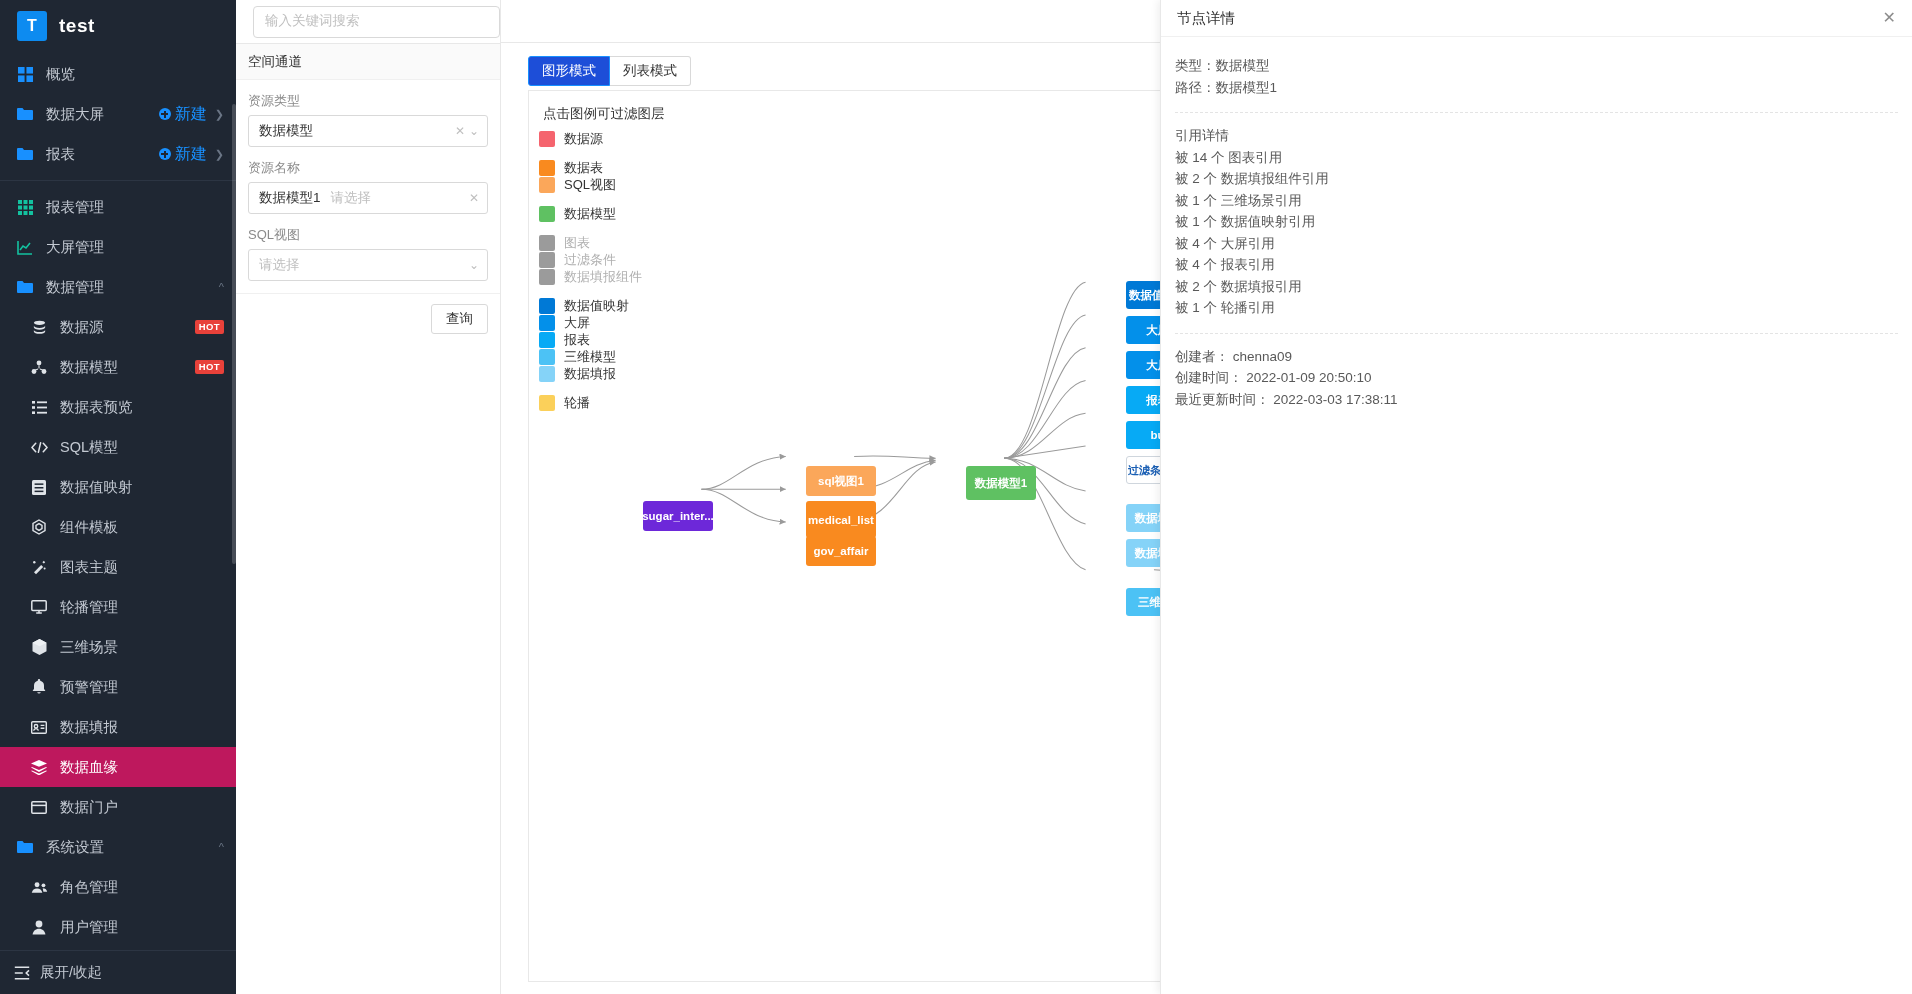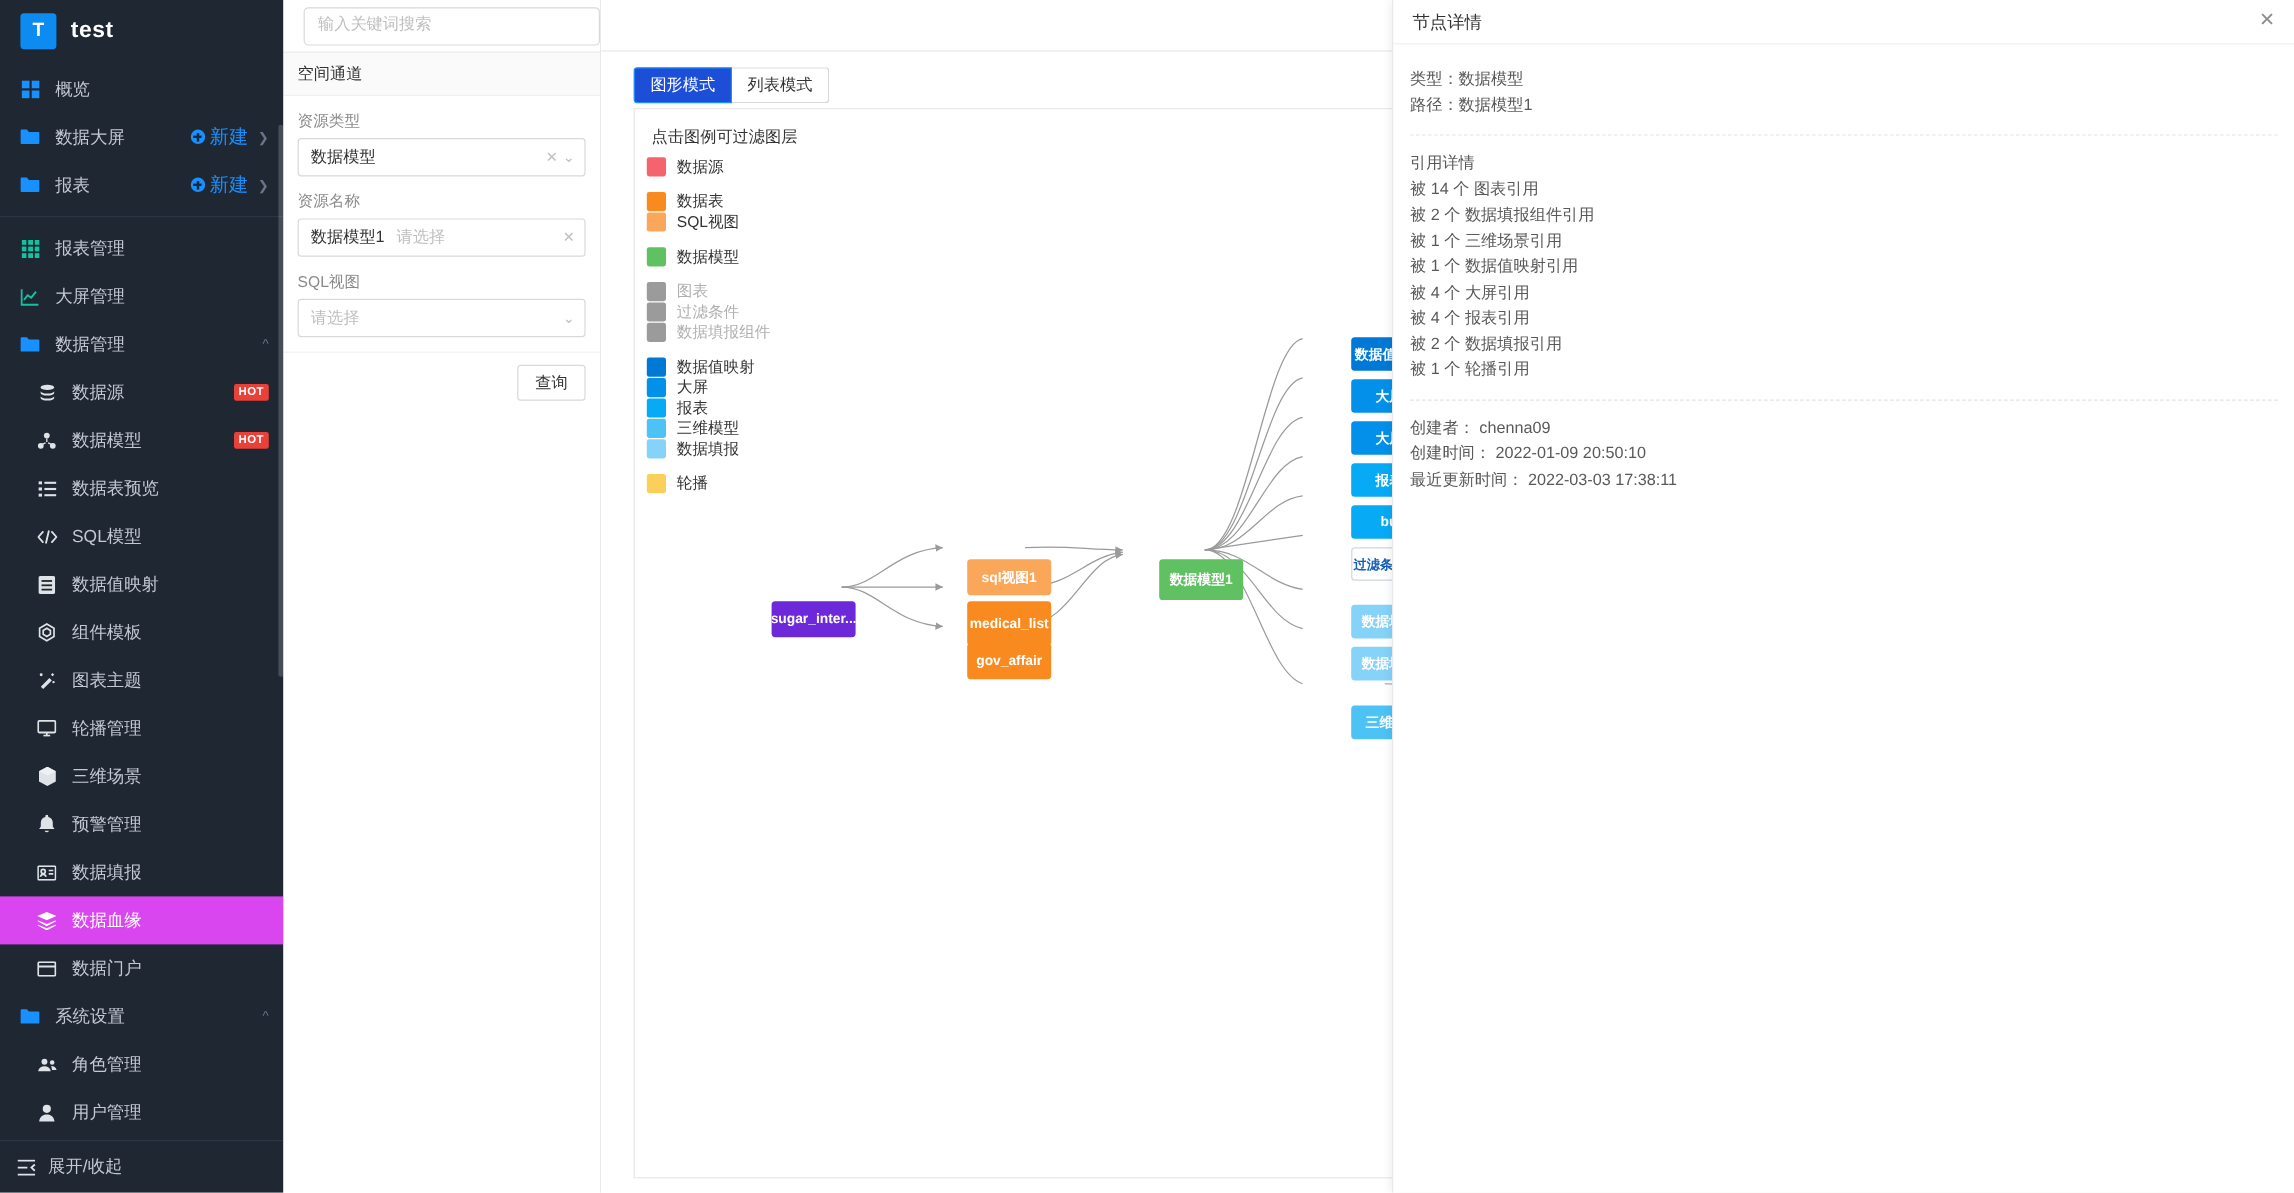--- a/index.html
+++ b/index.html
@@ -30,21 +30,21 @@
   .nav-scroll { flex: 1; overflow: hidden; position: relative; }
   .nav-group-top { padding-top: 2px; }
   .nav-sep { height: 1px; background: #2c3543; margin: 6px 0; }
 
   .nav-item {
     height: 40px; display: flex; align-items: center;
     color: #c3c9d2; font-size: 14.5px; cursor: pointer;
     padding-left: 14px; padding-right: 12px; position: relative;
   }
   .nav-item.sub { padding-left: 28px; color: #c3c9d2; }
-  .nav-item.active { background: #d946ef; color: #fff; }
+  .nav-item.active { background: #be185d; color: #fff; }
   .nav-item .ico {
     width: 22px; display: inline-flex; align-items: center; justify-content: center;
     margin-right: 10px; flex: 0 0 22px;
   }
   .nav-item .lbl { flex: 1; white-space: nowrap; }
   .nav-new {
     color: #1890ff; font-size: 16px; display: inline-flex;
     align-items: center; gap: 4px; white-space: nowrap;
   }
   .plus-circle {

